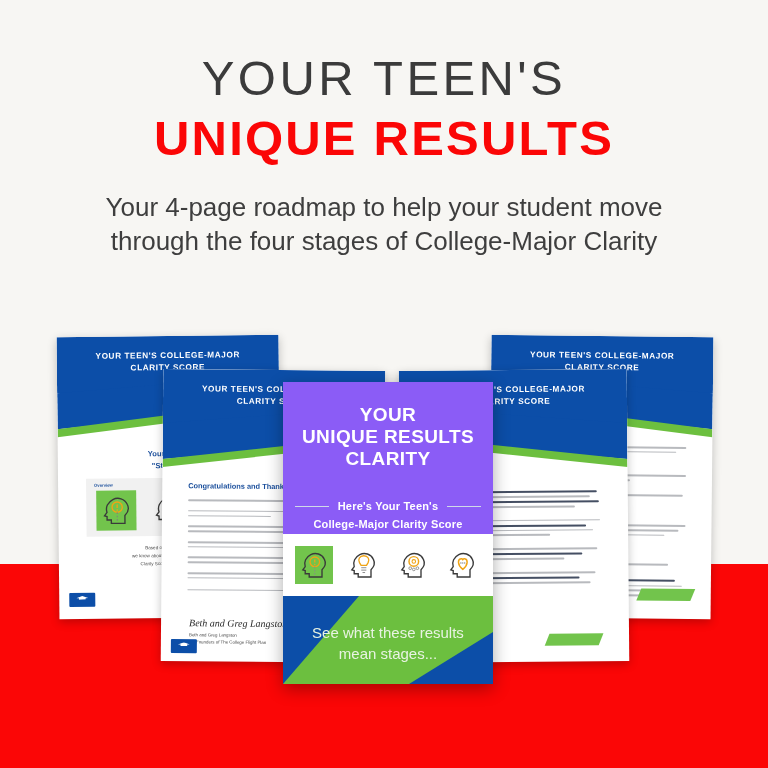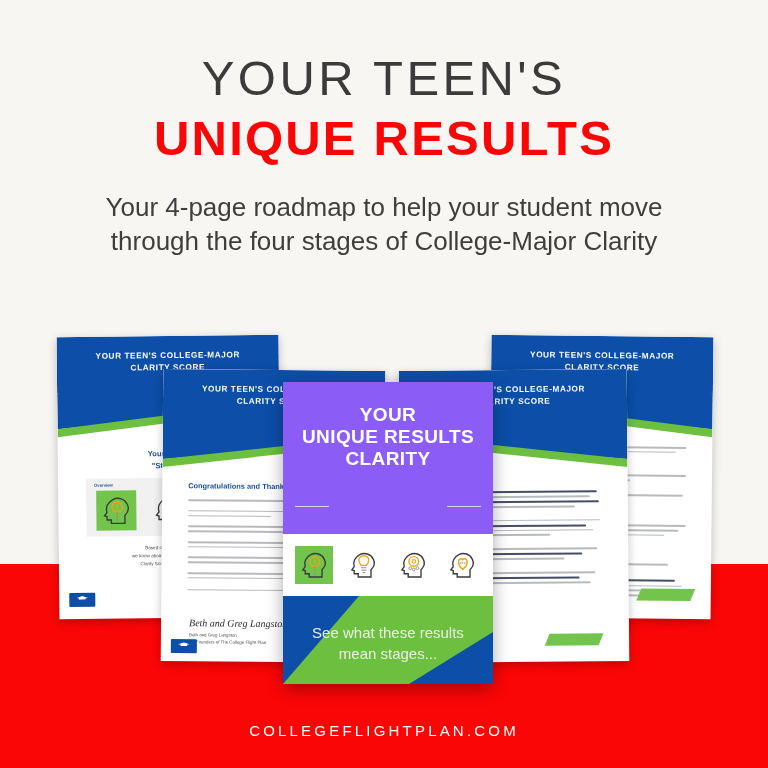--- a/index.html
+++ b/index.html
@@ -282,20 +282,24 @@
   </div>
 
   <div class="cover">
     <div class="cover-title">
       <span>YOUR</span><br>
       <span>UNIQUE RESULTS</span><br>
       <span>CLARITY</span>
     </div>
     <div class="cover-rule l"></div>
     <div class="cover-rule r"></div>
+    <div class="cover-sub">
+      <span>Here's Your Teen's</span><br>
+      <span>College-Major Clarity Score</span>
+    </div>
 
     <div class="icon-strip">
       <div class="icon-cell hl">
         <svg viewBox="0 0 40 40" width="32" height="32">
           <path d="M30 33 L30 26 C34 22 35 17 33 13 C30 6 22 4 16 7 C10 10 7 16 9 22 L6 26 L9 27 L9 31 L14 31 L14 35 L30 35 Z" fill="none" stroke="#3a3a3a" stroke-width="1.7"></path>
           <circle cx="21" cy="16" r="6" fill="none" stroke="#f0a415" stroke-width="1.6"></circle>
           <line x1="21" y1="13" x2="21" y2="17" stroke="#f0a415" stroke-width="1.6"></line>
           <circle cx="21" cy="19.4" r=".9" fill="#f0a415"></circle>
           <line x1="21" y1="22" x2="21" y2="33" stroke="#8a8a8a" stroke-width="1.2" stroke-dasharray="2 2"></line>
         </svg>
@@ -334,14 +338,13 @@
       <svg viewBox="0 0 210 88" preserveAspectRatio="none">
         <polygon points="0,88 76,0 210,0 210,36 126,88" fill="#6cbf3f"></polygon>
       </svg>
       <div class="cover-cta">
         <span>See what these results</span><br>
         <span>mean stages...</span>
       </div>
     </div>
   </div>
 
-  <div class="site-url">COLLEGEFLIGHTPLAN.COM</div>
 </div>
 
 </body></html>

